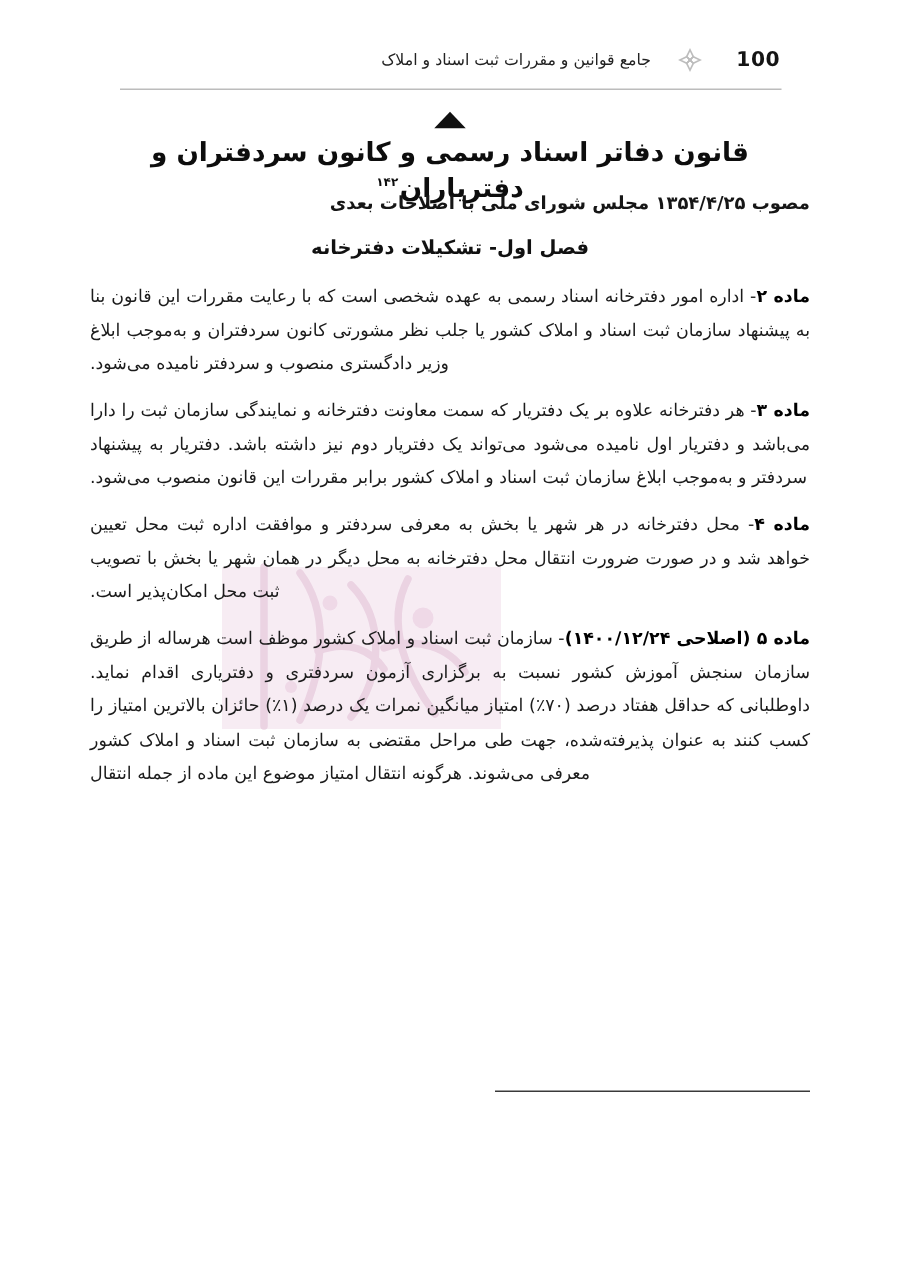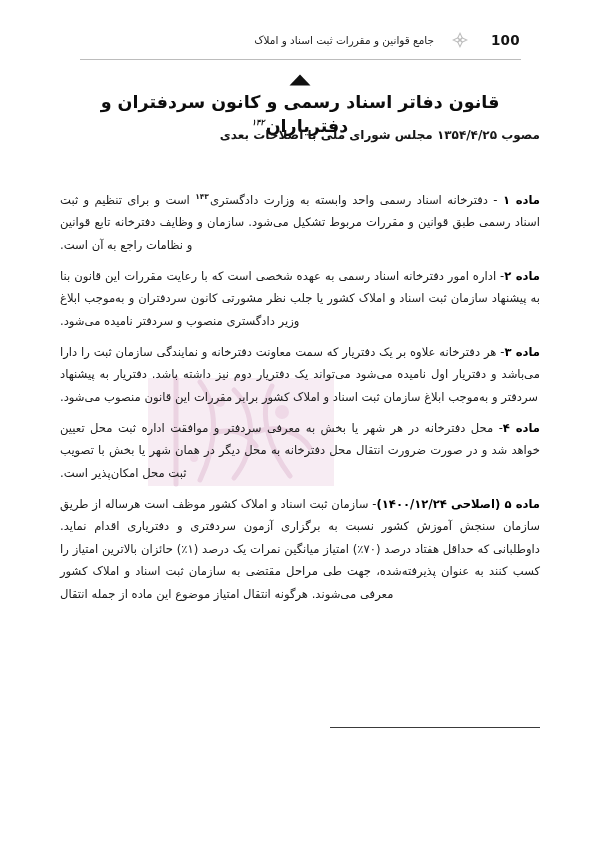--- a/index.html
+++ b/index.html
@@ -118,21 +118,20 @@
     color: #0d0d0d;
     letter-spacing: -0.2px;
     z-index: 3;
     line-height: 1.35;
   }
   .doc-title sup {
     font-size: 8px;
     font-weight: 700;
     vertical-align: super;
     margin-right: 1px;
-    font-style: italic;
   }
   .doc-subtitle {
     position: absolute;
     left: 60px;
     top: 128px;
     width: 480px;
     text-align: right;
     font-size: 12px;
     font-weight: 700;
     color: #161616;
@@ -253,26 +252,24 @@
   <div class="tri-orn">
     <svg viewBox="0 0 22 12" width="22" height="12" aria-hidden="true">
       <polygon points="11,0.5 21.5,11.5 0.5,11.5" fill="#111111"></polygon>
     </svg>
   </div>
 
   <div class="doc-title">
     <span>قانون دفاتر اسناد رسمی و کانون سردفتران و دفتریاران</span><sup>۱۴۲</sup>
   </div>
   <div class="doc-subtitle">مصوب ۱۳۵۴/۴/۲۵ مجلس شورای ملی با اصلاحات بعدی</div>
+  <div class="chapter-heading">فصل اول- تشکیلات دفترخانه</div>
 
   <div class="body-block">
 
-    <p class="para">
-      <span class="lbl">ماده ۱</span><span> - دفترخانه اسناد رسمی واحد وابسته به وزارت دادگستری</span><sup>۱۴۳</sup><span> است و برای تنظیم و ثبت اسناد رسمی طبق قوانین و مقررات مربوط تشکیل می‌شود. سازمان و وظایف دفترخانه تابع قوانین و نظامات راجع به آن است.</span>
-    </p>
 
     <p class="para">
       <span class="lbl">ماده ۲</span><span>- اداره امور دفترخانه اسناد رسمی به عهده شخصی است که با رعایت مقررات این قانون بنا به پیشنهاد سازمان ثبت اسناد و املاک کشور یا جلب نظر مشورتی کانون سردفتران و به‌موجب ابلاغ وزیر دادگستری منصوب و سردفتر نامیده می‌شود.</span>
     </p>
 
 
     <p class="para">
       <span class="lbl">ماده ۳</span><span>- هر دفترخانه علاوه بر یک دفتریار که سمت معاونت دفترخانه و نمایندگی سازمان ثبت را دارا می‌باشد و دفتریار اول نامیده می‌شود می‌تواند یک دفتریار دوم نیز داشته باشد. دفتریار به پیشنهاد سردفتر و به‌موجب ابلاغ سازمان ثبت اسناد و املاک کشور برابر مقررات این قانون منصوب می‌شود.</span>
     </p>
 

